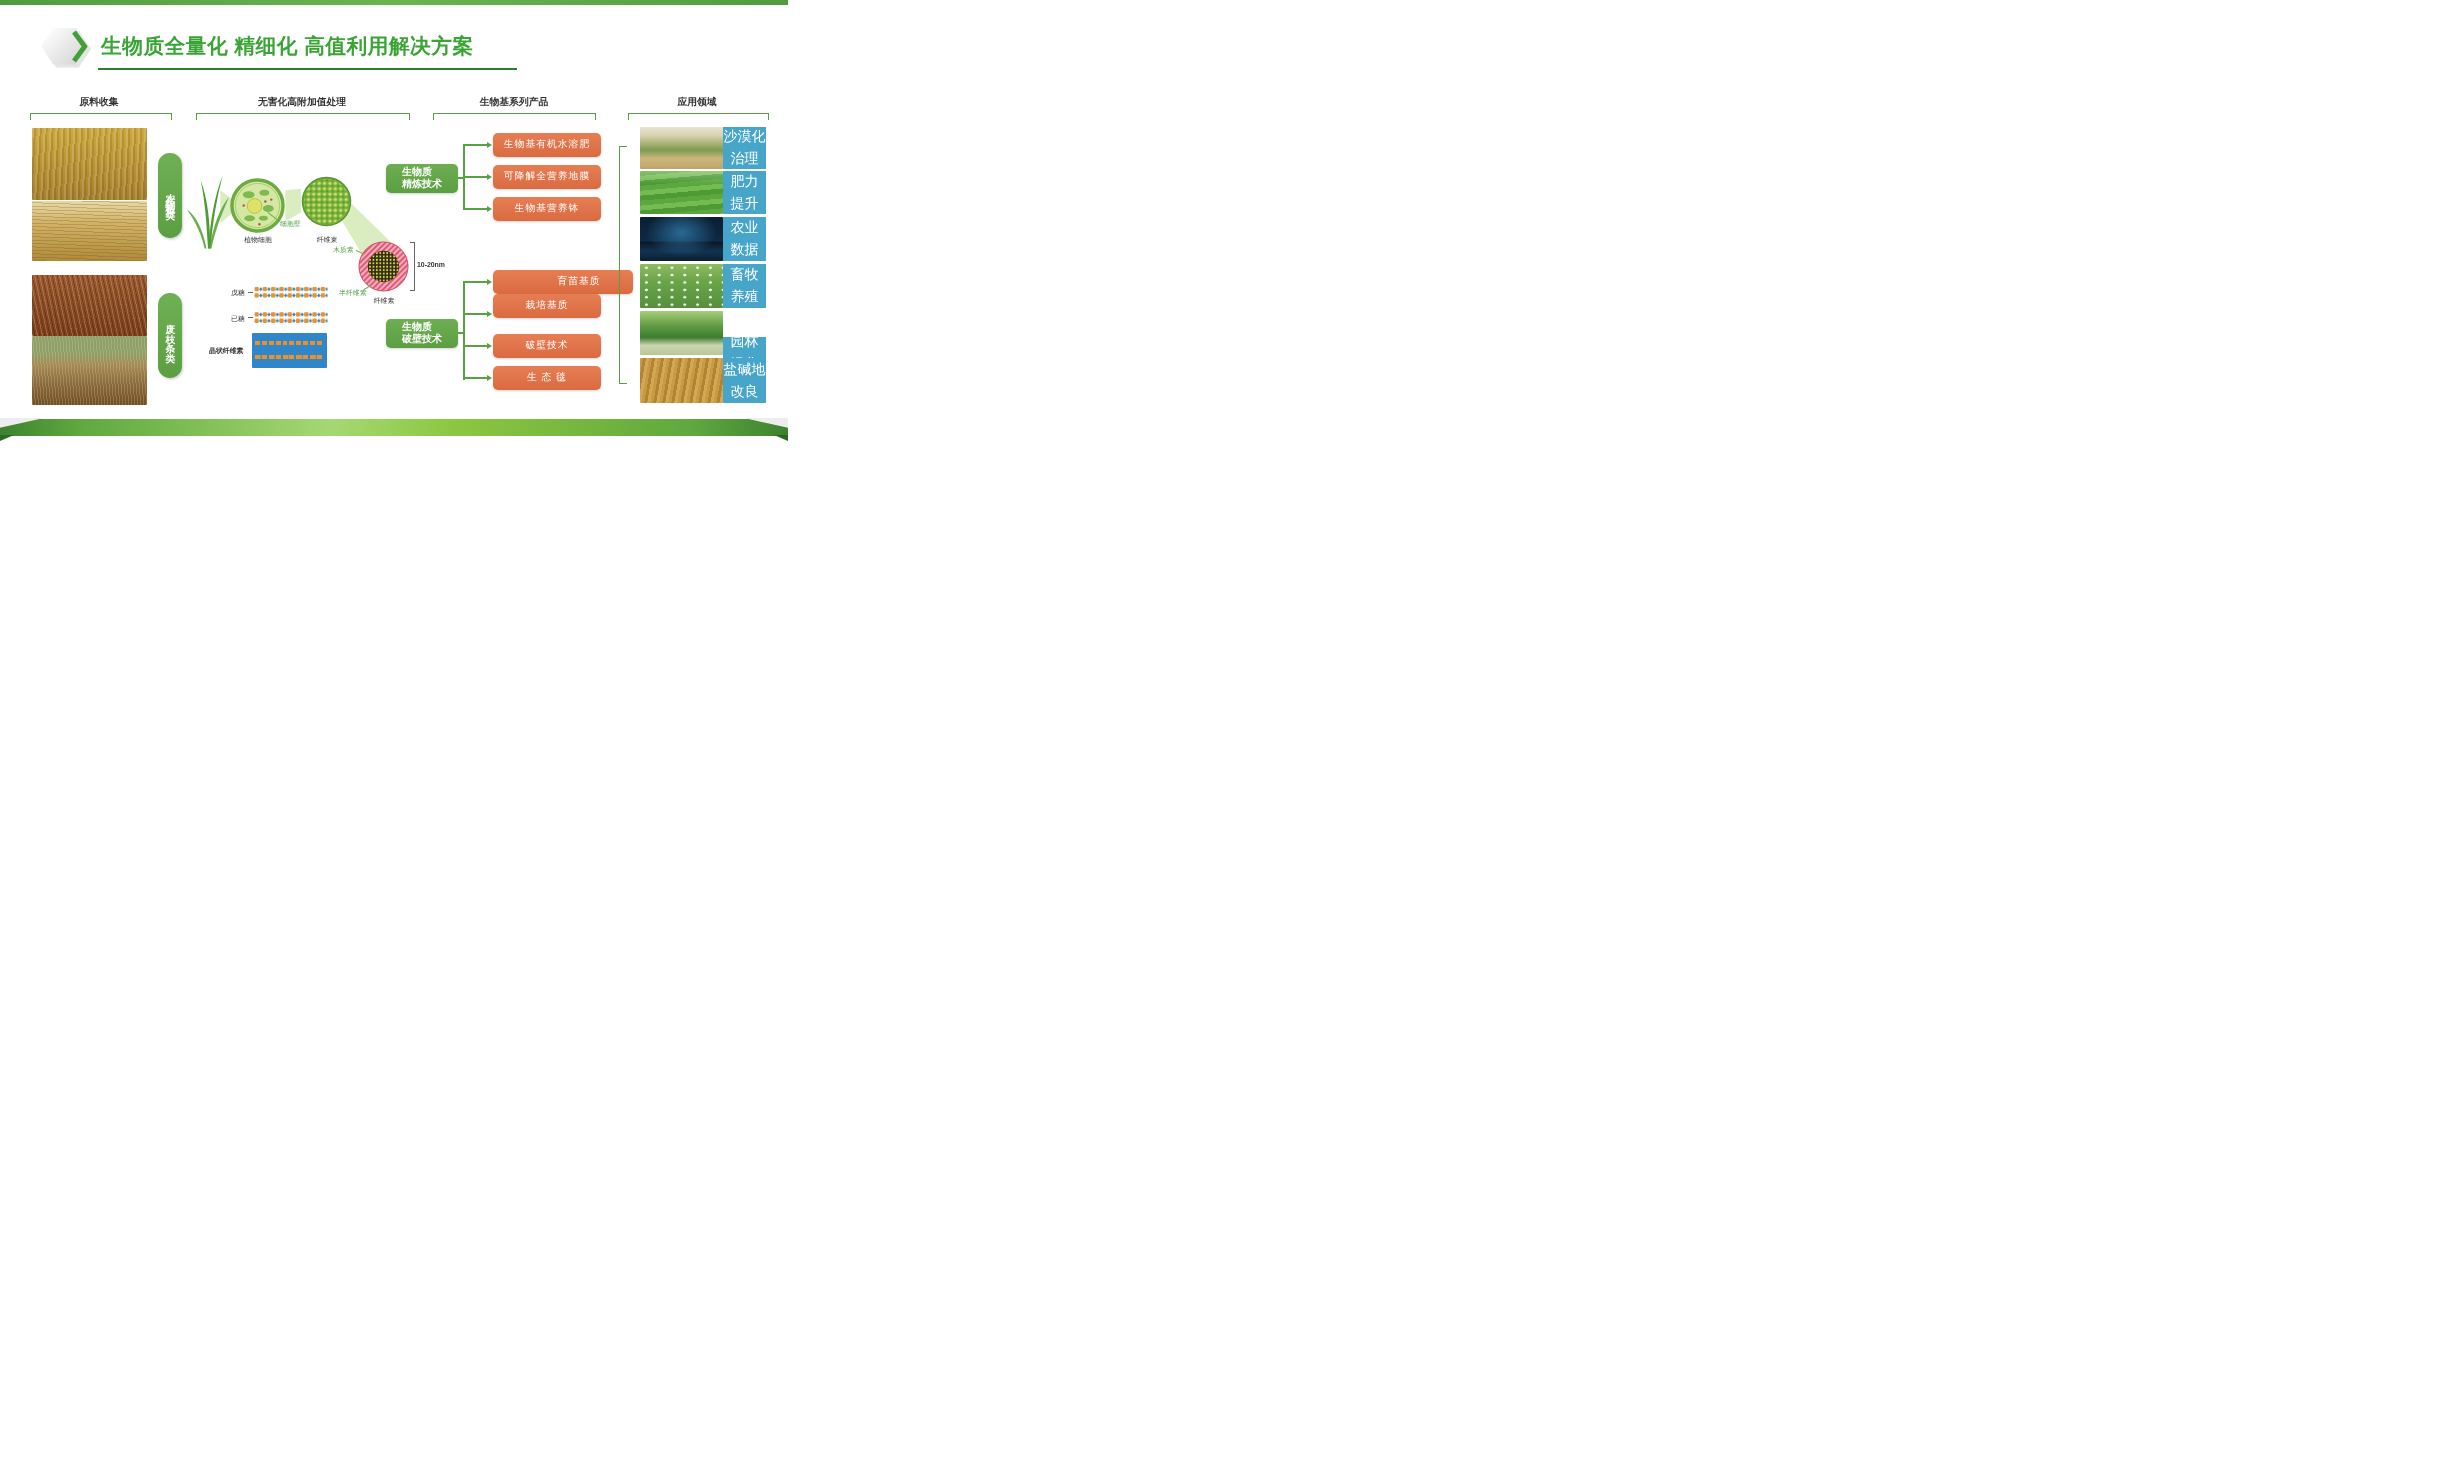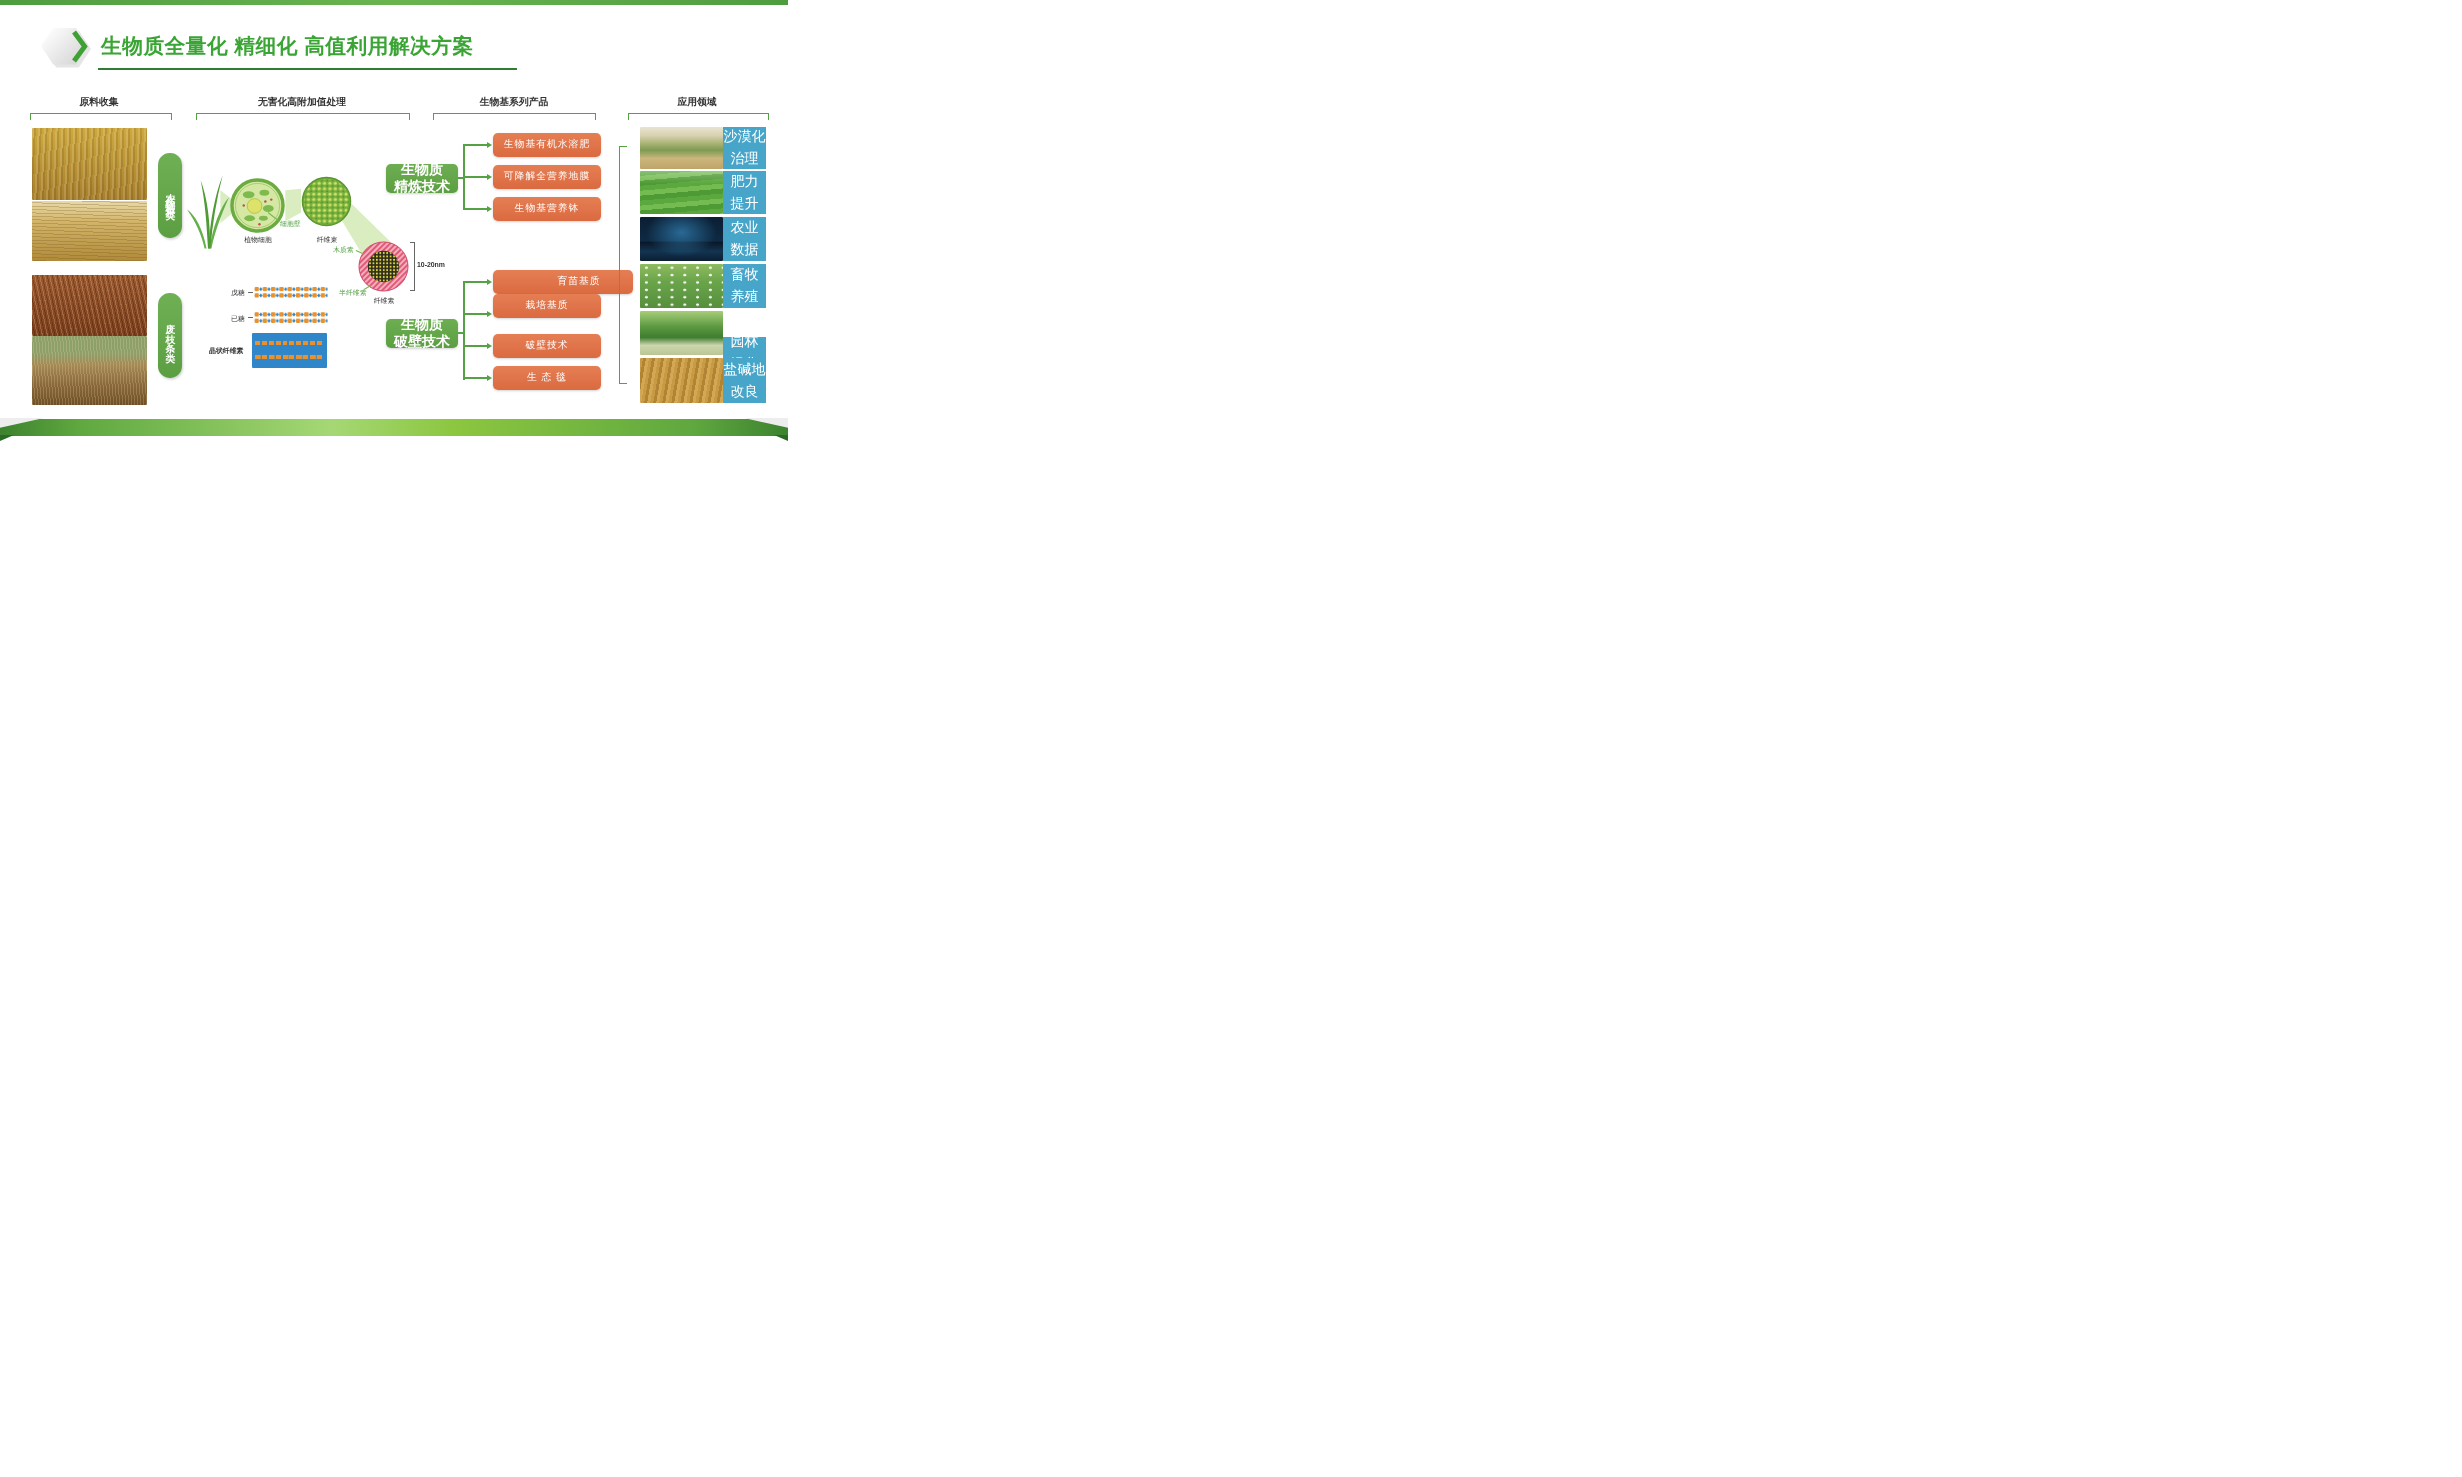--- a/index.html
+++ b/index.html
@@ -41,21 +41,21 @@
 
   
   .dlabel{font-size:6.9px;color:#333;white-space:nowrap;}
   .dlabel.green{color:#55a245;}
   .dlabel.center{transform:translateX(-50%);}
   .pline{background:#79b551;height:1px;transform-origin:left center;}
   .tickline{background:#666;}
 
   
   .techbox{width:72px;height:28.6px;background:linear-gradient(180deg,#6cae51,#5c9e42);border-radius:4.9px;color:#fff;
-    font-weight:700;font-size:14px;display:flex;align-items:center;justify-content:center;text-align:center;
+    font-weight:700;font-size:10px;display:flex;align-items:center;justify-content:center;
     white-space:pre-line;line-height:1.25;box-shadow:0 1px 2.5px rgba(0,0,0,.18);}
   .btn{left:493px;width:108px;height:23.6px;background:linear-gradient(180deg,#e57e54,#db6a40);border-radius:4.9px;color:#fff;
     font-size:9.8px;display:flex;align-items:center;justify-content:center;letter-spacing:1px;box-shadow:0 1px 2.5px rgba(0,0,0,.18);}
   .cline{background:#55a245;}
   .ahead{width:0;height:0;border-left:5.9px solid #55a245;border-top:3.4px solid transparent;border-bottom:3.4px solid transparent;}
 
   
   .app-label{left:723px;width:43px;background:#47a5c9;color:#fff;font-size:14px;display:flex;align-items:center;
     justify-content:center;text-align:center;white-space:pre-line;line-height:1.55;}
   .vbracket{width:6.9px;border-left:1.5px solid #55a245;border-top:1.5px solid #55a245;border-bottom:1.5px solid #55a245;}

